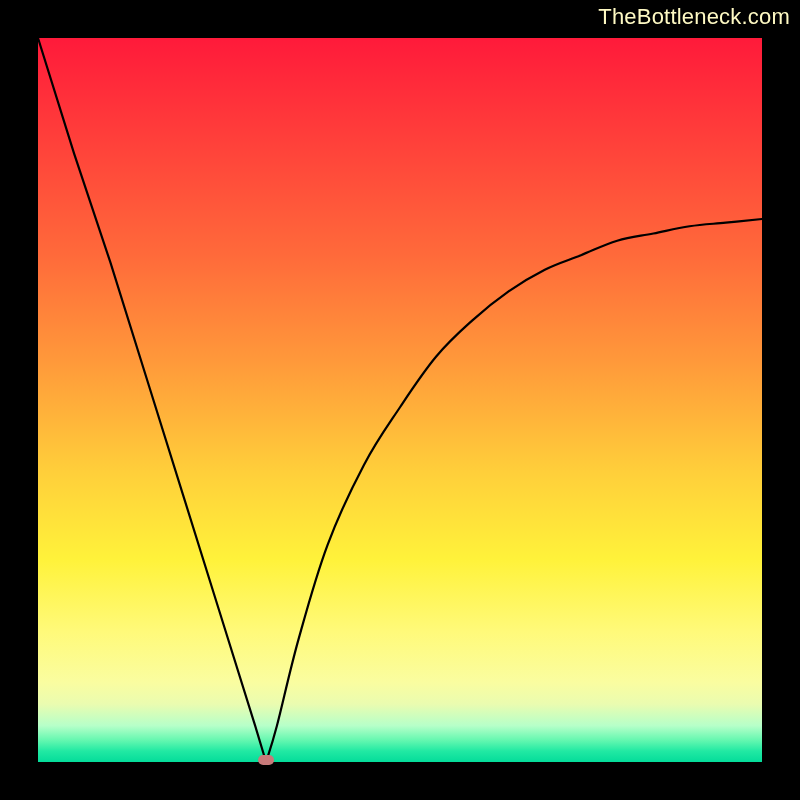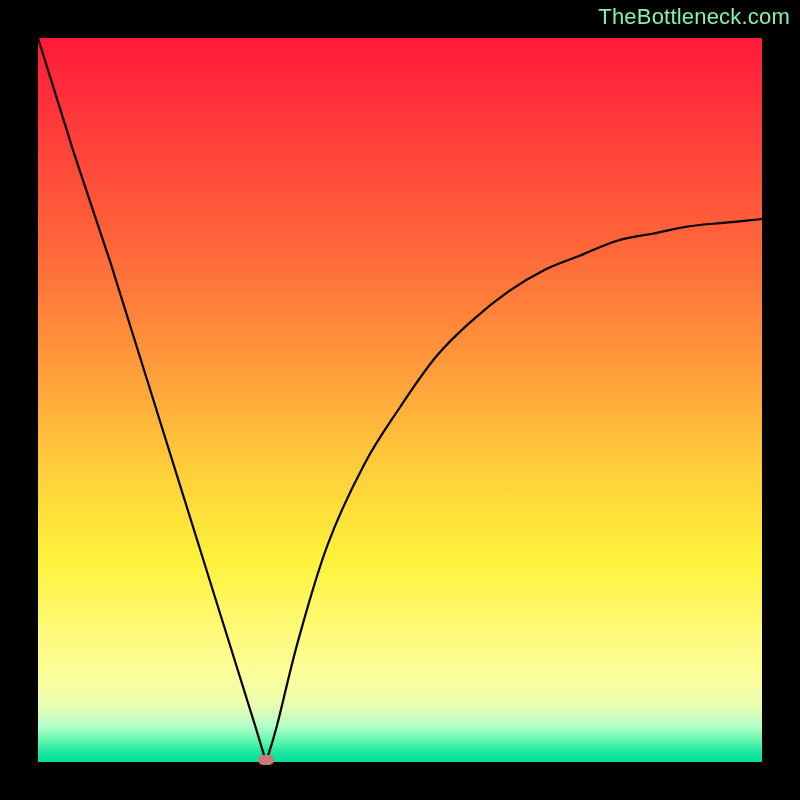--- a/index.html
+++ b/index.html
@@ -14,21 +14,21 @@
   .frame {
     position: relative;
     width: 800px;
     height: 800px;
     background: #000;
   }
   .watermark {
     position: absolute;
     top: 4px;
     right: 10px;
-    color: #86efac;
+    color: #fef9c3;
     font-size: 22px;
     font-weight: 500;
     letter-spacing: 0.2px;
     z-index: 5;
     text-align: center;
   }
   .plot-area {
     position: absolute;
     left: 38px;
     top: 38px;

